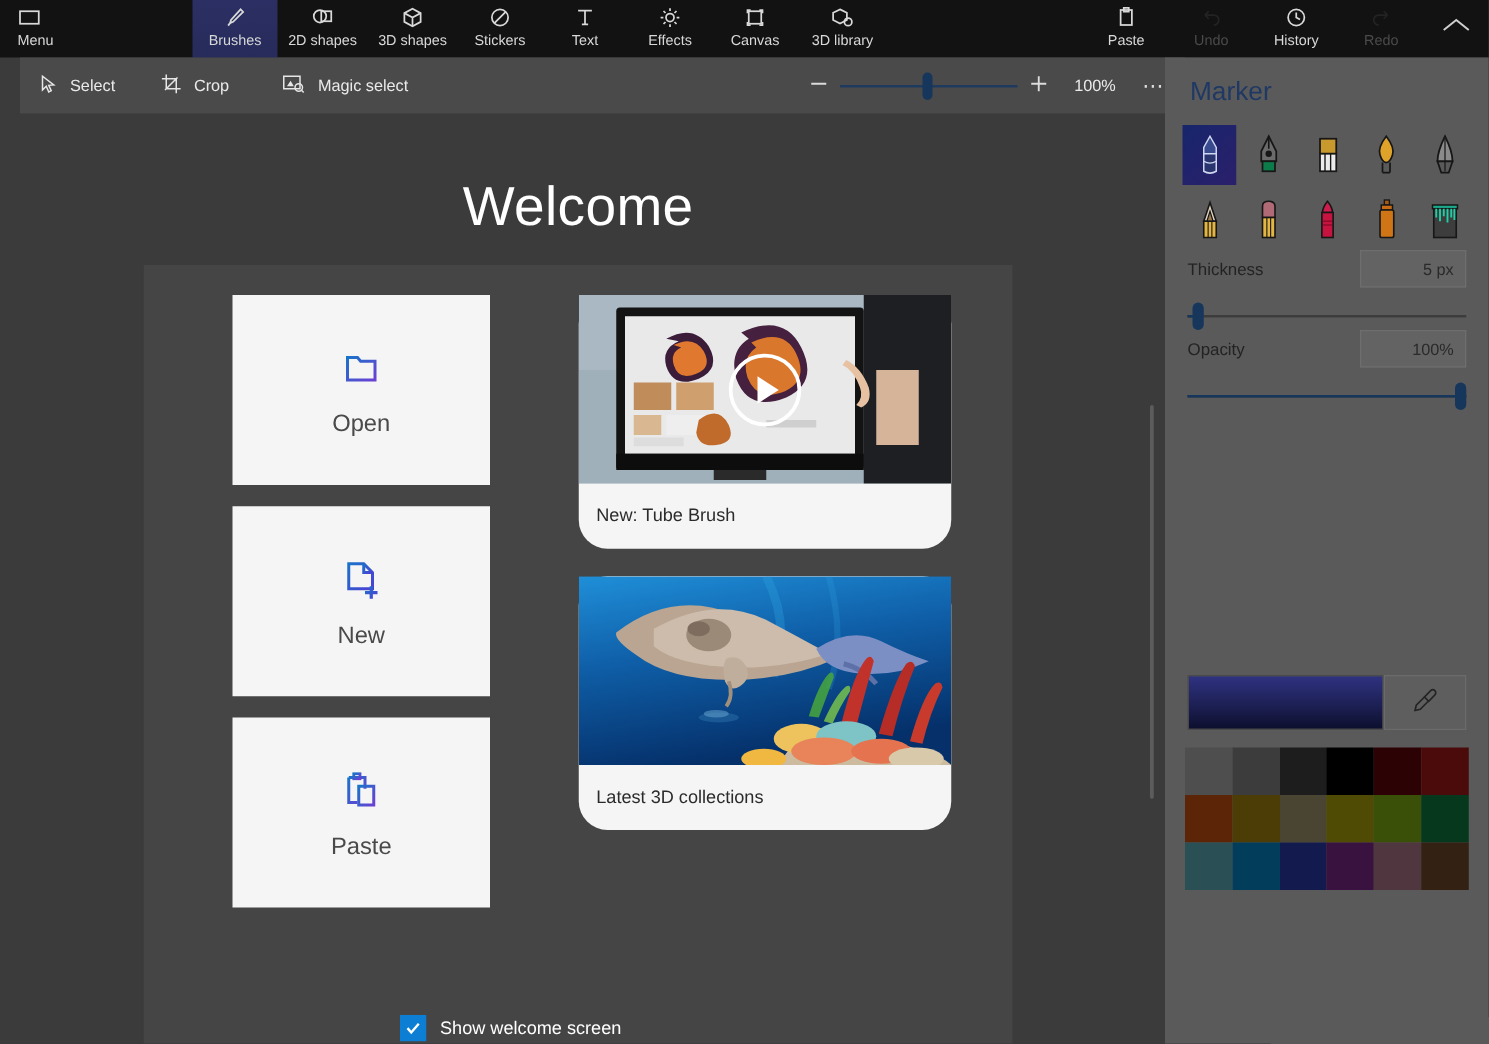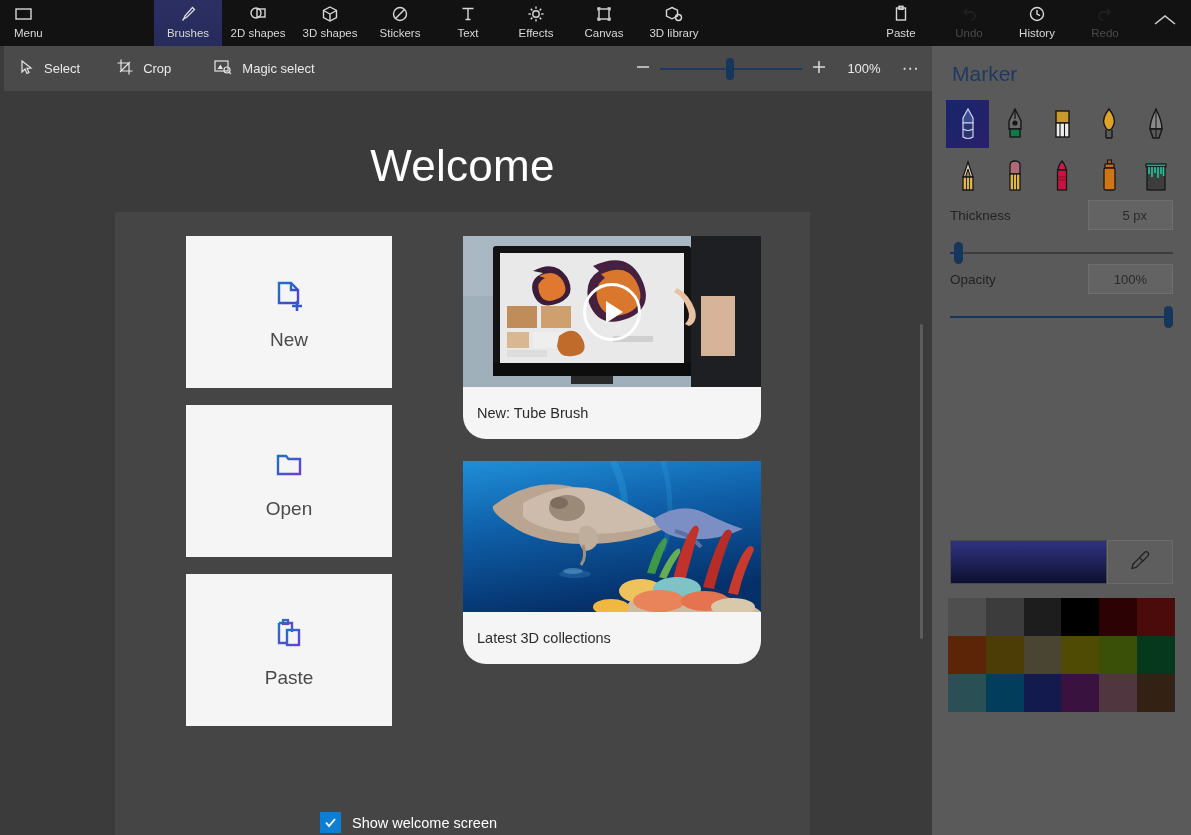--- a/index.html
+++ b/index.html
@@ -35,21 +35,21 @@
   .rbtn.active { background: linear-gradient(180deg,#2b2f63 0%, #262a58 100%); }
   .rbtn.disabled { color: #4a4a4a; }
   .rbtn.disabled svg { opacity: .30; }
   .spacer-lg { width: 96px; }
   .chevron-up {
     width: 52px; height: 46px; display:flex; align-items:center; justify-content:center;
   }
 
   
   .toolbar2 {
-    position: absolute; left: 4px; top: 46px; width: 932px; height: 45px;
+    position: absolute; left: 16px; top: 46px; width: 932px; height: 45px;
     background: #4a4a4a;
     display: flex; align-items: center;
     color: #eaeaea; font-size: 13px;
   }
   .t2item { display: flex; align-items: center; gap: 9px; height: 45px; padding: 0 12px; cursor: default;}
   .t2item .lbl { white-space: nowrap; }
   .zoomwrap { display: flex; align-items: center; margin-left: auto; padding-right: 6px; }
   .zbtn { width: 34px; height: 45px; display:flex; align-items:center; justify-content:center; }
   .ztrack { position: relative; width: 142px; height: 45px; display:flex; align-items:center; }
   .ztrack .line { width: 142px; height: 2px; background: #1e3a5f; }
@@ -127,21 +127,21 @@
     height: 48px; display:flex; align-items:center; justify-content:center;
     cursor: default;
   }
   .brush-cell.sel { background: linear-gradient(135deg,#17266b,#2b1f6b); }
 
   .field-row { display:flex; align-items:center; padding: 0 18px; }
   .field-row .flabel { flex: 1; color: #232323; font-size: 13.5px; }
   .field-row .fbox {
     width: 85px; height: 30px; background: #636363; border: 1px solid #6e6e6e;
     color: #2a2a2a; font-size: 13px; display:flex; align-items:center; justify-content:flex-end;
-    padding-right: 25px;
+    padding-right: 9px;
   }
   .slider { position: relative; margin: 12px 18px 0 18px; height: 22px; }
   .slider .strack { position:absolute; left:0; top:10px; width: 100%; height: 2px; background:#3c3c3c; }
   .slider .sfill { position:absolute; left:0; top:10px; height: 2px; background:#16365c; }
   .slider .sknob { position:absolute; top:0; width: 9px; height: 22px; background:#16365c; border-radius: 5px; }
 
   .mat-select {
     margin: 18px 18px 0 18px; height: 40px; border: 1px solid #6b6b6b; background: #5e5e5e;
     display:flex; align-items:center; justify-content:center; position: relative;
     color:#1f1f1f; font-size: 15px; cursor: default;
@@ -370,52 +370,52 @@
   </div>
 
   <div class="canvas-area">
 
     <div class="welcome-title">Welcome</div>
 
     <div class="welcome-panel">
       <div class="wcols">
 
         <div class="col-left">
+
+          <div class="action-card">
+            <span class="ai">
+              <svg width="44" height="44" viewBox="0 0 44 44">
+                <defs>
+                    <linearGradient id="g2" x1="0" y1="0" x2="1" y2="1">
+                  <stop offset="0" stop-color="#1a73c8"></stop>
+                      <stop offset="1" stop-color="#6b3fd4"></stop>
+                    </linearGradient>
+                  </defs>
+                <path d="M11 13 h8 l2.5 3 h11.5 v15 h-22z" fill="none" stroke="url(#g2)" stroke-width="2.4"></path>
+                <path d="M11 22 h22" stroke="url(#g2)" stroke-width="2.2" fill="none"></path>
+              </svg>
+            </span>
+            <span class="al">Open</span>
+          </div>
 
           <div class="action-card">
             <span class="ai">
               <svg width="44" height="44" viewBox="0 0 44 44">
                 <defs>
                     <linearGradient id="g1" x1="0" y1="0" x2="1" y2="1">
                   <stop offset="0" stop-color="#1a73c8"></stop>
                       <stop offset="1" stop-color="#4d3fd4"></stop>
                     </linearGradient>
                   </defs>
                 <path d="M12 9 h12 l7 7 v13 h-19z" fill="none" stroke="url(#g1)" stroke-width="2.4"></path>
                 <path d="M24 9 v7 h7" fill="none" stroke="url(#g1)" stroke-width="2.4"></path>
                 <path d="M30 27 v10 M25 32 h10" stroke="url(#g1)" stroke-width="2.6" fill="none"></path>
               </svg>
             </span>
             <span class="al">New</span>
-          </div>
-
-          <div class="action-card">
-            <span class="ai">
-              <svg width="44" height="44" viewBox="0 0 44 44">
-                <defs>
-                    <linearGradient id="g2" x1="0" y1="0" x2="1" y2="1">
-                  <stop offset="0" stop-color="#1a73c8"></stop>
-                      <stop offset="1" stop-color="#6b3fd4"></stop>
-                    </linearGradient>
-                  </defs>
-                <path d="M11 13 h8 l2.5 3 h11.5 v15 h-22z" fill="none" stroke="url(#g2)" stroke-width="2.4"></path>
-                <path d="M11 22 h22" stroke="url(#g2)" stroke-width="2.2" fill="none"></path>
-              </svg>
-            </span>
-            <span class="al">Open</span>
           </div>
 
           <div class="action-card">
             <span class="ai">
               <svg width="44" height="44" viewBox="0 0 44 44">
                 <defs>
                     <linearGradient id="g3" x1="0" y1="0" x2="1" y2="1">
                   <stop offset="0" stop-color="#1a73c8"></stop>
                       <stop offset="1" stop-color="#6b3fd4"></stop>
                     </linearGradient>

